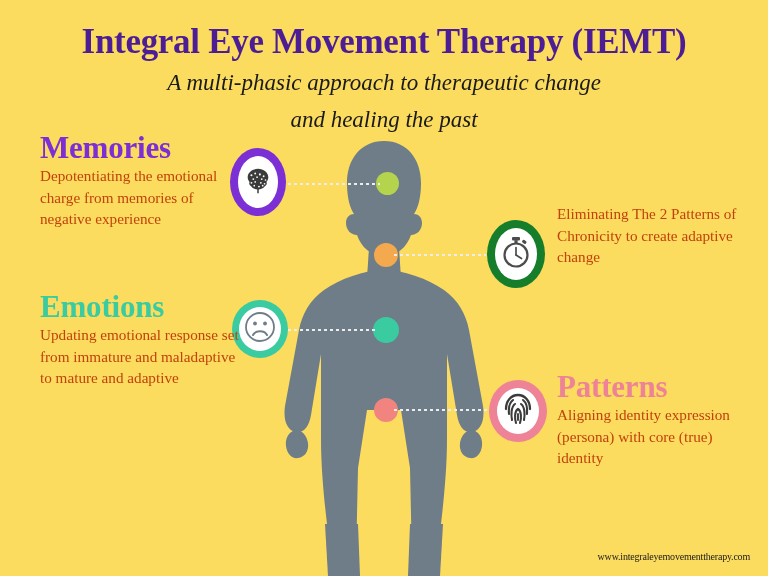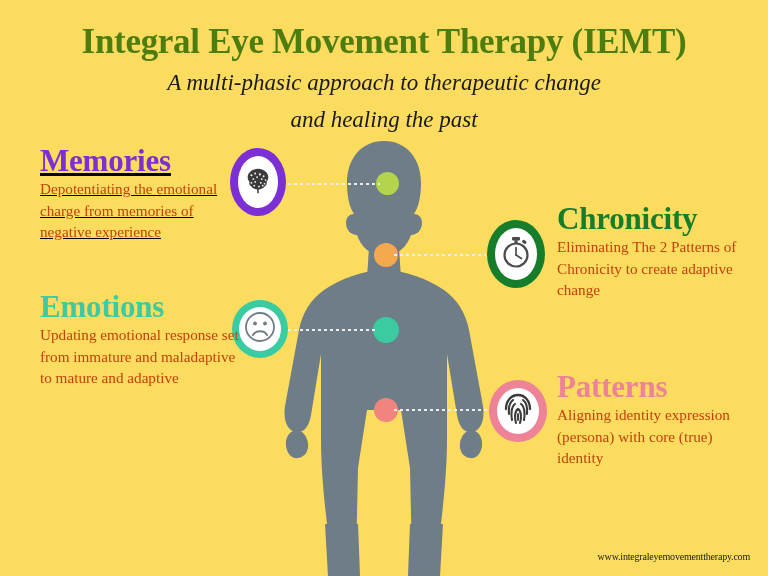--- a/index.html
+++ b/index.html
@@ -9,21 +9,21 @@
     font-family:"Liberation Serif", serif;
     position:relative;
   }
   #canvas{position:relative;width:768px;height:576px;background:#FBDC5E;}
 
   
   .header{position:absolute;left:0;top:0;width:768px;text-align:center;}
   .title{
     font-family:"Liberation Serif", serif;
     font-weight:bold;font-size:35px;line-height:40px;
-    color:#4d7c0f;margin-top:22px;letter-spacing:-0.3px;
+    color:#4c1d95;margin-top:22px;letter-spacing:-0.3px;
   }
   .subtitle{
     font-family:"Liberation Serif", serif;
     font-size:23px;line-height:29px;color:#1A1A1A;margin-top:6px;font-style:italic;
   }
 
   
   .figure{position:absolute;left:268px;top:138px;width:232px;height:438px;}
 
   
@@ -178,32 +178,31 @@
             <path d="M9 28 C8 23 8 15 12 12" stroke-width="2.1"></path>
             <path d="M21 28 C22 23 22 15 18 12" stroke-width="2.1"></path>
             <path d="M13 31 C11.5 26 11.5 19 15 17 C18.5 19 18.5 26 17 31" stroke-width="2.1"></path>
             <path d="M15 22 L15 28" stroke-width="1.9"></path>
           </g>
         </svg>
       </span>
     </div>
   </div>
 
-  <div class="block" style="left:40px;top:144px;width:200px;text-decoration:underline;">
+  <div class="block" style="left:40px;top:131px;width:200px;">
     <h2 style="color:#7B2FD4;">Memories</h2>
     <p>Depotentiating the emotional charge from memories of negative experience</p>
   </div>
 
   <div class="block" style="left:40px;top:290px;width:200px;">
     <h2 style="color:#3ACBA0;">Emotions</h2>
     <p>Updating emotional response set from immature and maladaptive to mature and adaptive</p>
   </div>
 
   <div class="block right" style="left:557px;top:202px;width:196px;">
-    <h2 style="color:#167D2B;">Chronicity</h2>
     <p>Eliminating The 2 Patterns of Chronicity to create adaptive change</p>
   </div>
 
   <div class="block right" style="left:557px;top:370px;width:196px;">
     <h2 style="color:#EE8296;">Patterns</h2>
     <p>Aligning identity expression (persona) with core (true) identity</p>
   </div>
 
   <div class="footer-url">www.integraleyemovementtherapy.com</div>
 

